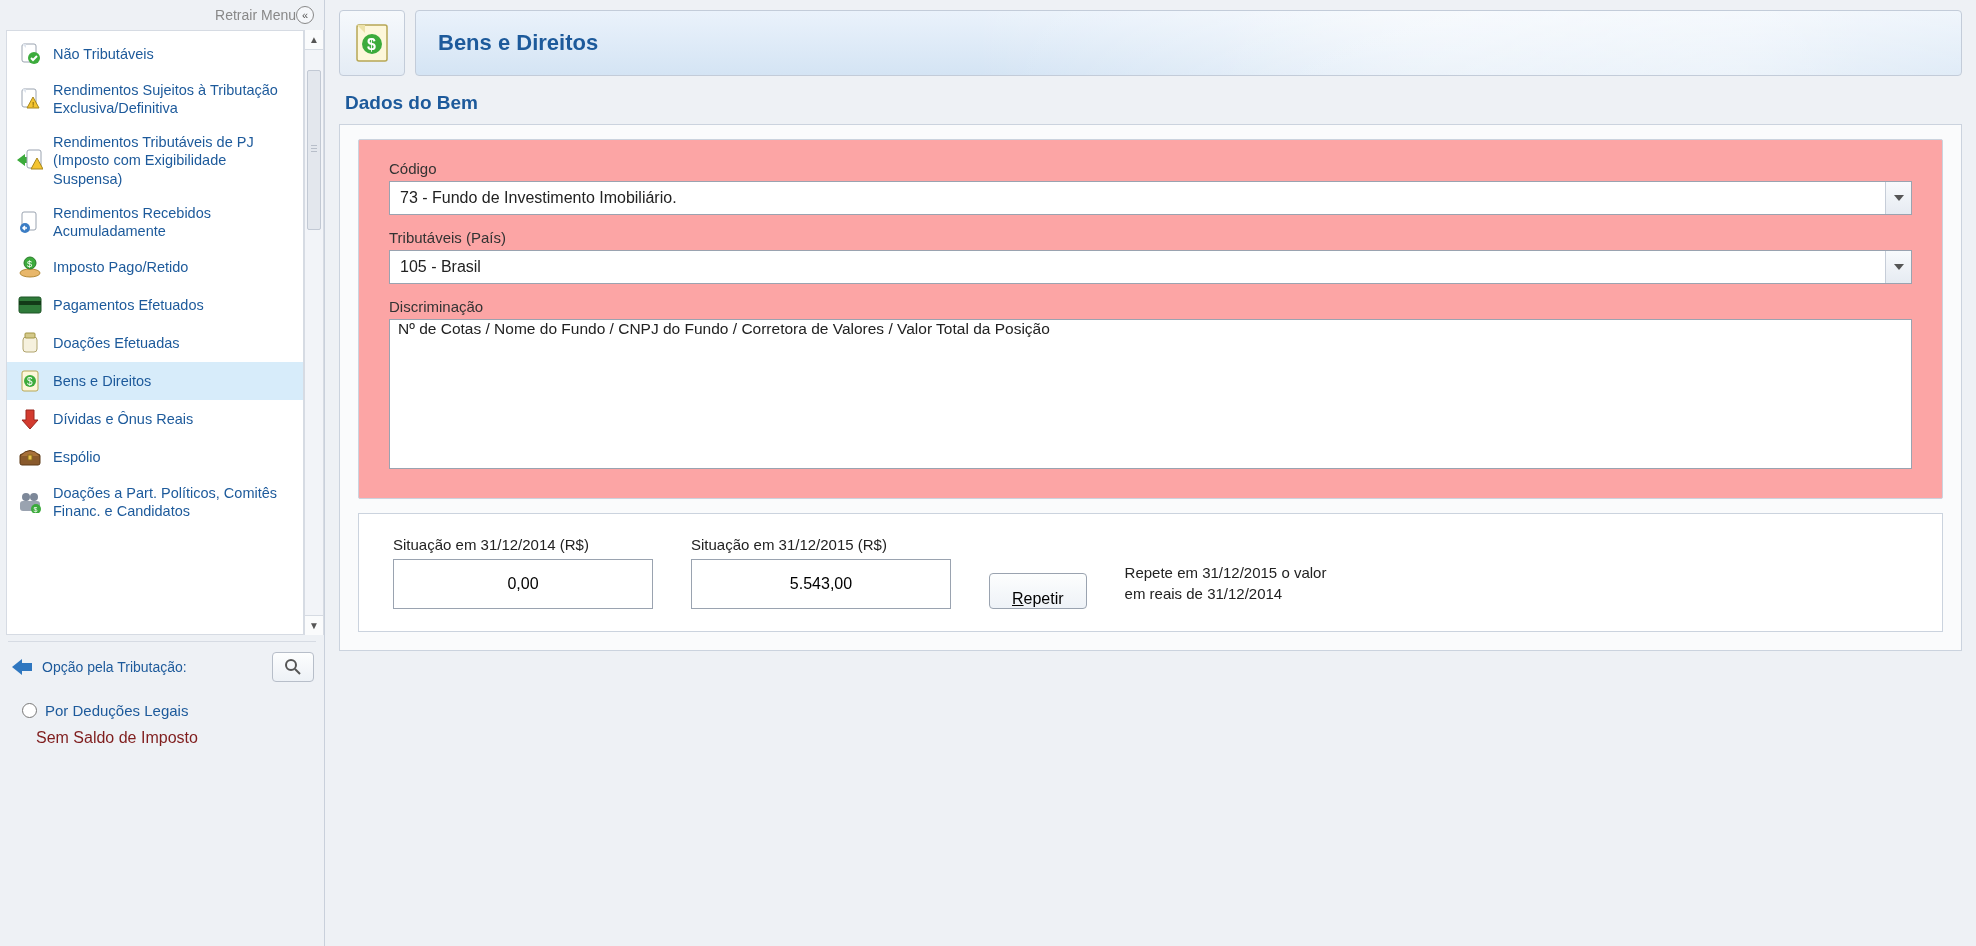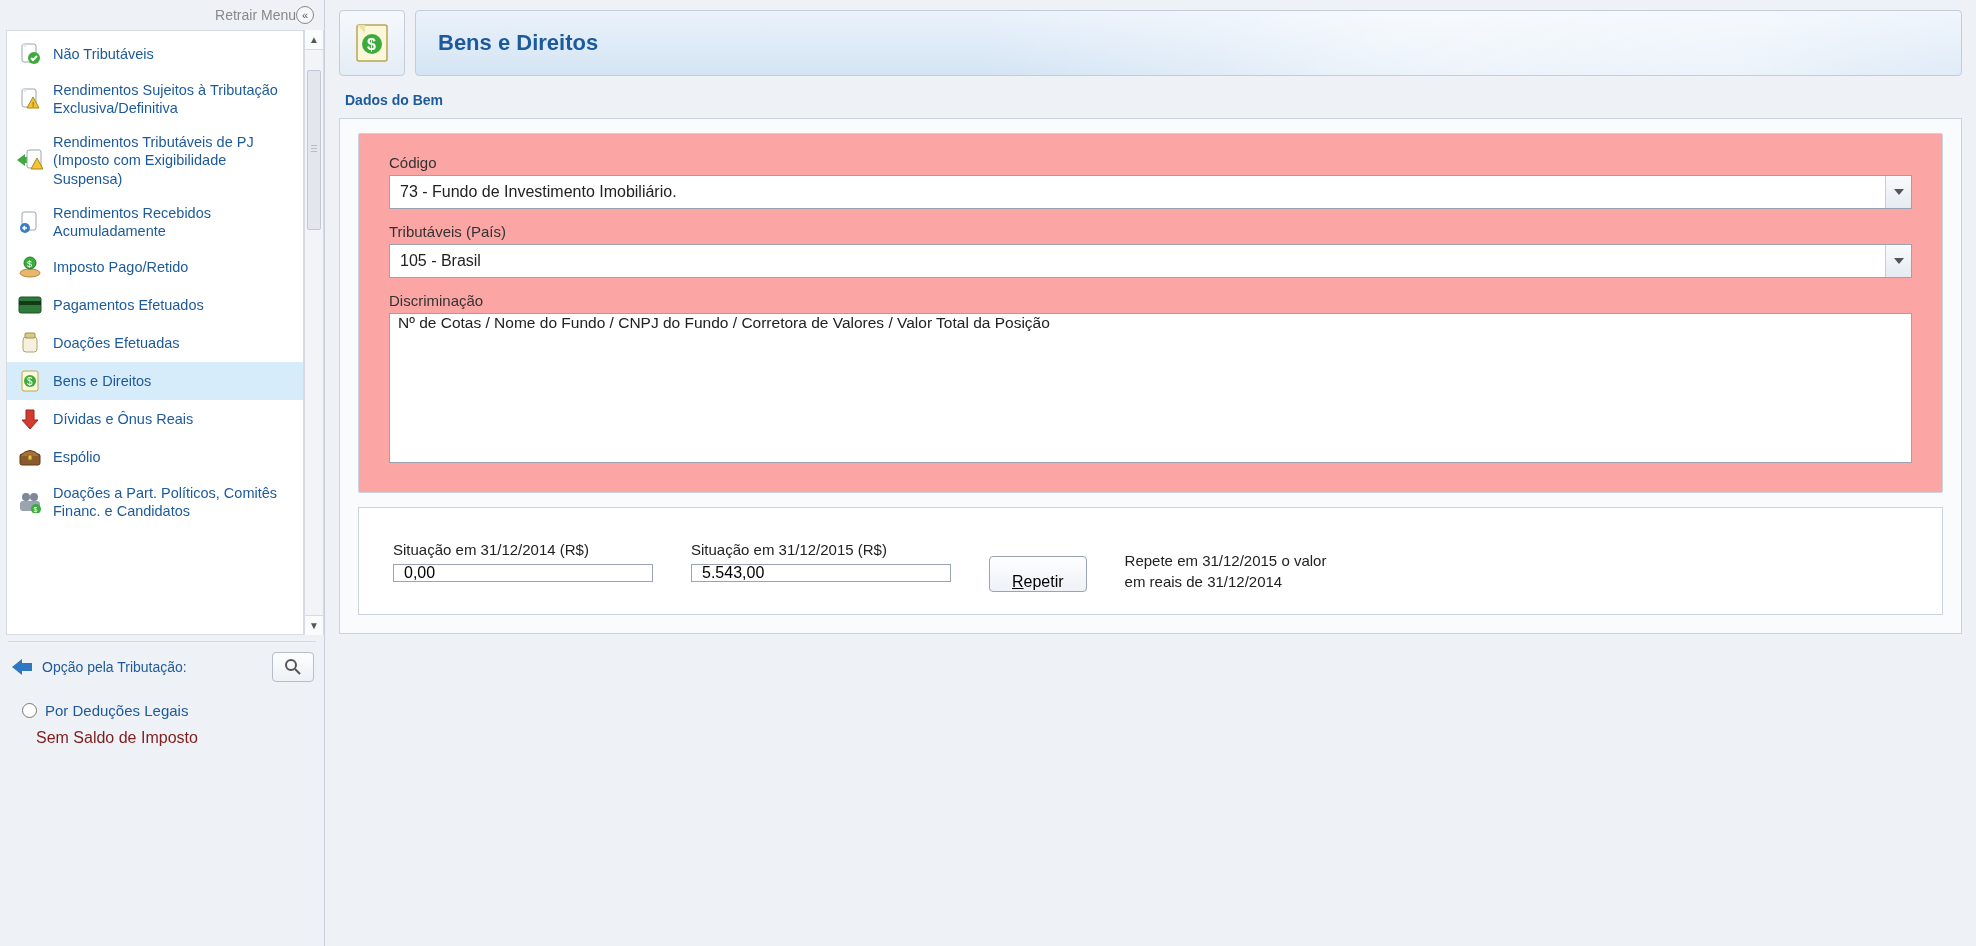--- a/index.html
+++ b/index.html
@@ -144,21 +144,21 @@
       radial-gradient(circle at 85% 120%, rgba(255,255,255,0.5) 0%, rgba(255,255,255,0) 40%),
       radial-gradient(circle at 65% -40%, rgba(255,255,255,0.55) 0%, rgba(255,255,255,0) 45%),
       linear-gradient(#eaf2fb,#d4e4f4);
     display:flex; align-items:center; padding:0 22px;
     position:relative; overflow:hidden;
   }
   .header-title-bar h1 {
     font-size: 22px; color:#1d5a9b; font-weight:bold;
   }
   .section-title {
-    font-size:14px; color:#1d5a9b; font-weight:bold; padding:0 6px;
+    font-size:19px; color:#1d5a9b; font-weight:bold; padding:0 6px;
   }
   .panel {
     border:1px solid #cbd3de; background:#fca5a5; border-radius:2px;
     padding: 20px 30px 26px 30px; margin: 0 2px;
   }
   .panel.inner { margin: 0; }
   .outer-panel { padding: 14px 18px 18px 18px; display:flex;flex-direction:column;gap:14px; border:1px solid #cbd3de; background:#fafbfc;}
   .form-group { margin-bottom: 14px; }
   .form-label { color:#333; font-size:15px; margin-bottom:4px; display:block; }
   .combo {
@@ -178,22 +178,22 @@
     width:100%; height:150px; border:1px solid #9aa3b0; resize:none;
     padding:0 8px; font-size:15.5px; font-family:inherit; color:#222;
   }
   .situacao-panel {
     border:1px solid #cbd3de; background:#fff; padding: 22px 34px;
     display:flex; align-items:center; gap:38px;
   }
   .sit-col { display:flex; flex-direction:column; gap:6px; }
   .sit-label { font-size:15px; color:#222; white-space:nowrap;}
   .sit-input {
-    width:260px; height:18px; border:1px solid #9aa3b0; padding:0 10px;
-    text-align:left; font-size:16px;
+    width:260px; height:50px; border:1px solid #9aa3b0; padding:0 10px;
+    text-align:center; font-size:16px;
   }
   .repetir-btn {
     height:36px; padding:16px 22px; border:1px solid #9aa3b0;
     background:linear-gradient(#fdfefe,#eef2f7); border-radius:4px;
     font-size:16px; cursor:pointer; align-self:flex-end; margin-top:20px;
   }
   .repetir-btn .ul { text-decoration: underline; }
   .repete-text { font-size:15px; color:#222; line-height:1.4; margin-top:20px;}
   
   svg { display:block; }

